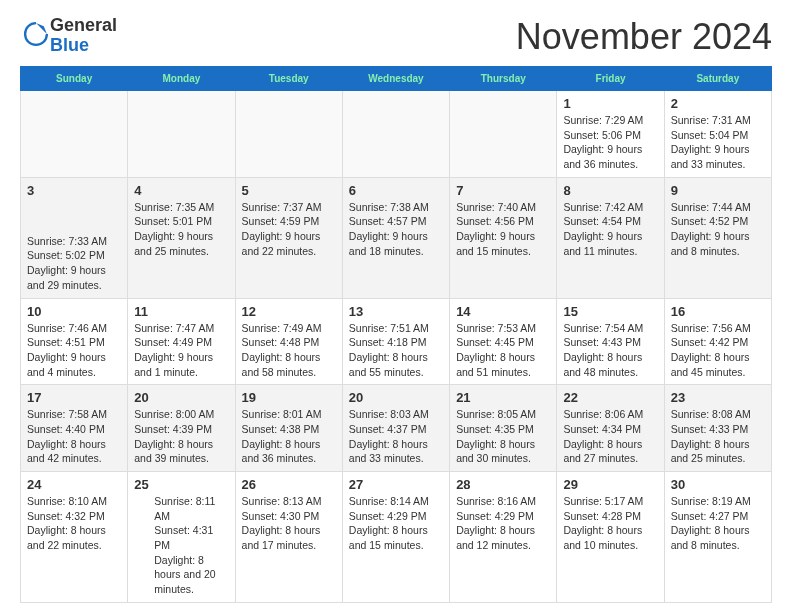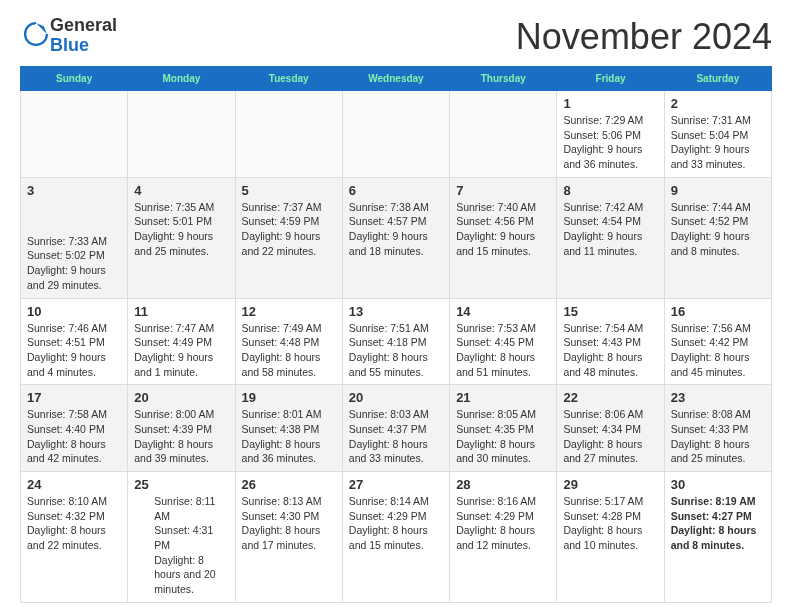--- a/index.html
+++ b/index.html
@@ -246,20 +246,20 @@
 Daylight: 8 hours and 12 minutes.</div>
           </td>
           <td class="cal-cell">
             <div class="day-num">29</div>
             <div class="day-info" style="white-space: pre-line;">Sunrise: 5:17 AM
 Sunset: 4:28 PM
 Daylight: 8 hours and 10 minutes.</div>
           </td>
           <td class="cal-cell">
             <div class="day-num">30</div>
-            <div class="day-info" style="white-space: pre-line; font-weight: bold;">Sunrise: 8:19 AM
+            <div class="day-info" style="white-space: pre-line;">Sunrise: 8:19 AM
 Sunset: 4:27 PM
 Daylight: 8 hours and 8 minutes.</div>
           </td>
         </tr>
       </tbody>
   </table>
 </div>
 
 </body></html>

